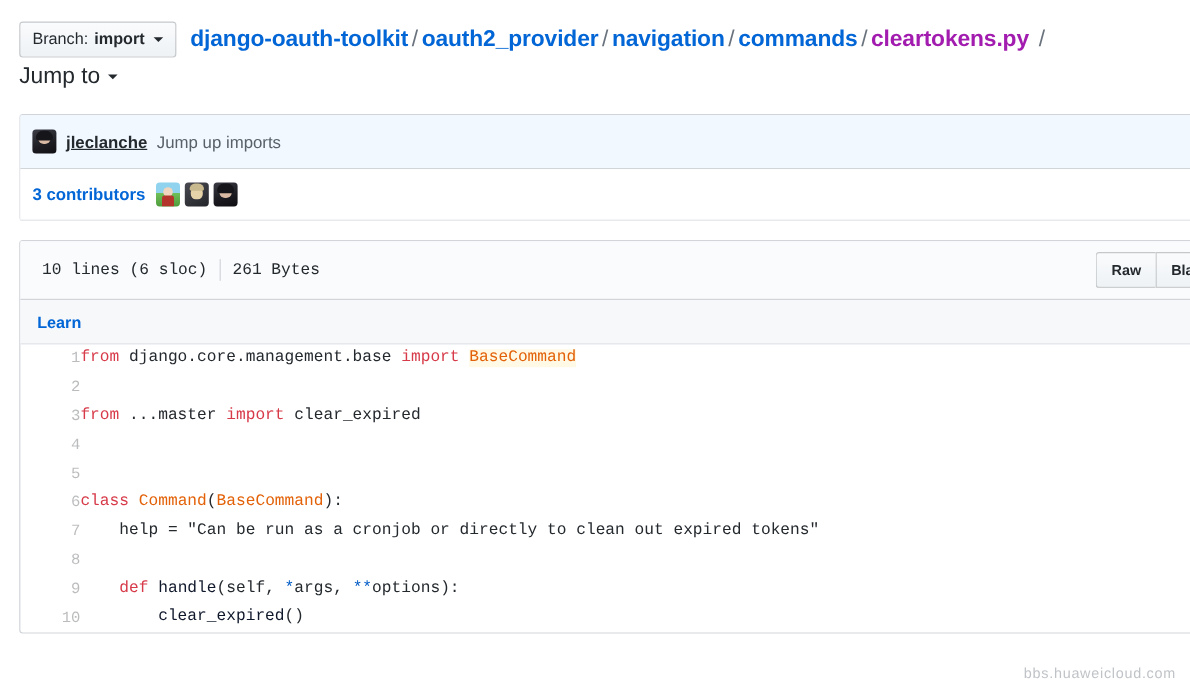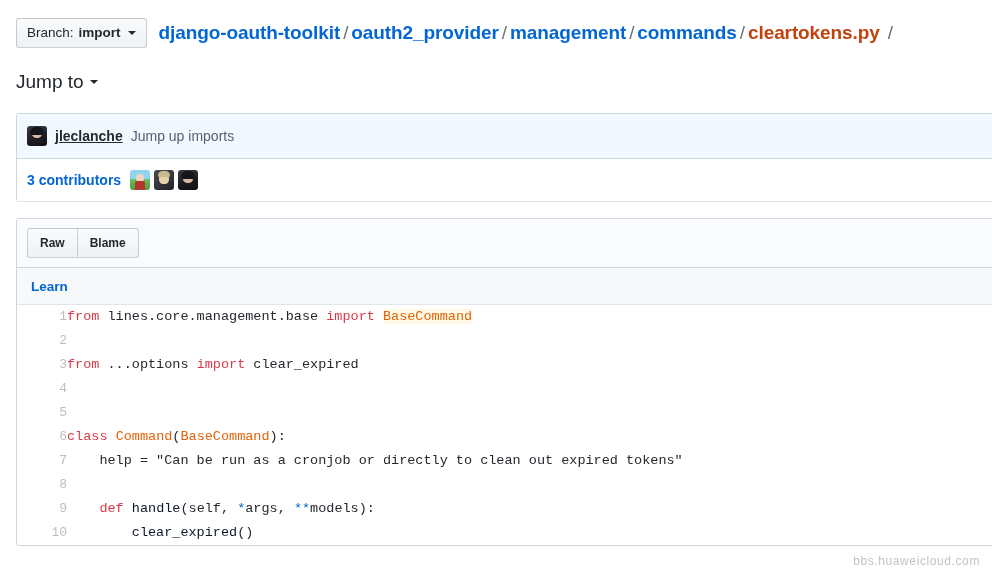--- a/index.html
+++ b/index.html
@@ -70,28 +70,28 @@
     color: #0366d6;
     text-decoration: none;
     font-weight: 700;
   }
   .breadcrumb .sep {
     color: #6a737d;
     font-weight: 400;
     padding: 0 3px;
   }
   .breadcrumb .final {
-    color: #c2410c;
+    color: #a21caf;
     font-weight: 700;
   }
   .jumpto {
     font-size: 19px;
     line-height: 28px;
     color: #24292e;
-    margin-top: 20px;
+    margin-top: 2px;
     display: inline-flex;
     align-items: center;
     gap: 4px;
   }
   .jumpto .caret { border-top-color: #24292e; }
 
   
   .commit-box {
     margin-top: 17px;
     border: 1px solid #d1d5da;
@@ -326,21 +326,21 @@
 
 <div class="page">
 
   <div class="file-header">
     <div class="bc-line">
       <span class="branch-btn">
         <span class="lbl">Branch:</span>
         <span class="val">import</span>
         <span class="caret"></span>
       </span>
-      <span class="breadcrumb" id="breadcrumb"><a href="#">django-oauth-toolkit</a><span class="sep">/</span><a href="#">oauth2_provider</a><span class="sep">/</span><a href="#">management</a><span class="sep">/</span><a href="#">commands</a><span class="sep">/</span><span class="final">cleartokens.py</span><span class="sep"> /</span></span>
+      <span class="breadcrumb" id="breadcrumb"><a href="#">django-oauth-toolkit</a><span class="sep">/</span><a href="#">oauth2_provider</a><span class="sep">/</span><a href="#">navigation</a><span class="sep">/</span><a href="#">commands</a><span class="sep">/</span><span class="final">cleartokens.py</span><span class="sep"> /</span></span>
     </div>
     <div class="jumpto">
       <span>Jump to</span>
       <span class="caret"></span>
     </div>
   </div>
 
   <div class="commit-box">
     <div class="commit-row">
       <div class="commit-left">
@@ -355,43 +355,48 @@
       <span class="contrib-avatars">
         <span class="c-av c-av1"></span>
         <span class="c-av c-av2"></span>
         <span class="c-av c-av3"></span>
       </span>
     </div>
   </div>
 
   <div class="blob-box">
     <div class="blob-header">
+      <div class="file-info">
+        <span>10 lines (6 sloc)</span>
+        <span class="divider-v"></span>
+        <span>261 Bytes</span>
+      </div>
       <div class="btn-group">
         <span class="bg-btn">Raw</span>
         <span class="bg-btn last">Blame</span>
       </div>
     </div>
 
     <div class="codenav">
       <a class="learn-link" href="#">Learn</a>
     </div>
 
     <table class="code-table">
       <tbody id="code-body">
           <tr>
             <td class="ln">1</td>
-            <td class="lc"><span class="k">from</span><span> lines.core.management.base </span><span class="k">import</span><span> </span><span class="e">BaseCommand</span></td>
+            <td class="lc"><span class="k">from</span><span> django.core.management.base </span><span class="k">import</span><span> </span><span class="e">BaseCommand</span></td>
           </tr>
           <tr>
             <td class="ln">2</td>
             <td class="lc">&nbsp;</td>
           </tr>
           <tr>
             <td class="ln">3</td>
-            <td class="lc"><span class="k">from</span><span> ...options </span><span class="k">import</span><span> clear_expired</span></td>
+            <td class="lc"><span class="k">from</span><span> ...master </span><span class="k">import</span><span> clear_expired</span></td>
           </tr>
           <tr>
             <td class="ln">4</td>
             <td class="lc">&nbsp;</td>
           </tr>
           <tr>
             <td class="ln">5</td>
             <td class="lc">&nbsp;</td>
           </tr>
           <tr>
@@ -401,21 +406,21 @@
           <tr>
             <td class="ln">7</td>
             <td class="lc"><span>    help = "Can be run as a cronjob or directly to clean out expired tokens"</span></td>
           </tr>
           <tr>
             <td class="ln">8</td>
             <td class="lc">&nbsp;</td>
           </tr>
           <tr>
             <td class="ln">9</td>
-            <td class="lc"><span>    </span><span class="k">def</span><span> </span><span class="fn">handle</span><span>(self, </span><span class="op">*</span><span>args, </span><span class="op">**</span><span>models):</span></td>
+            <td class="lc"><span>    </span><span class="k">def</span><span> </span><span class="fn">handle</span><span>(self, </span><span class="op">*</span><span>args, </span><span class="op">**</span><span>options):</span></td>
           </tr>
           <tr>
             <td class="ln">10</td>
             <td class="lc"><span>        </span><span class="fn">clear_expired</span><span>()</span></td>
           </tr>
         </tbody>
     </table>
   </div>
 
 </div>

